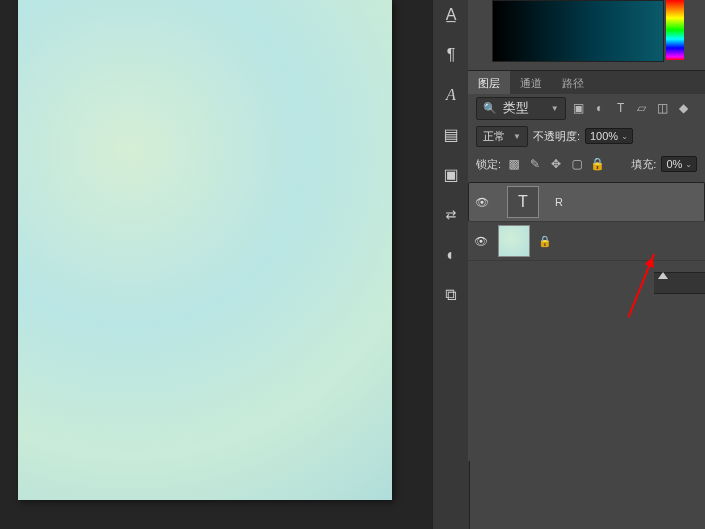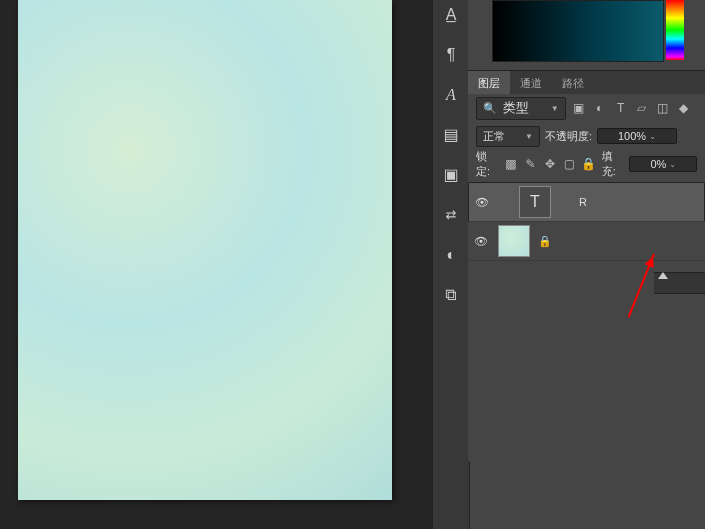--- a/index.html
+++ b/index.html
@@ -10,37 +10,37 @@
 .panel-area{position:absolute;left:468px;top:0;right:0;height:461px;background:#454545}
 .color-picker{position:absolute;left:24px;top:0;width:170px;height:60px;background:linear-gradient(to right,#000,#003a4a 60%,#0a5a6a);border:1px solid #222}
 .spectrum{position:absolute;left:198px;top:0;width:18px;height:60px;background:linear-gradient(to bottom,red,yellow 30%,lime 50%,cyan 65%,blue 80%,magenta 95%,red)}
 .tabs{position:absolute;left:0;top:70px;right:0;height:24px;background:#383838;border-top:1px solid #222;display:flex;align-items:center}
 .tab{padding:5px 10px;color:#aaa;cursor:pointer}
 .tab.active{background:#525252;color:#eee}
 .panel-body{position:absolute;left:0;top:94px;right:0;bottom:0;background:#454545}
 .row{display:flex;align-items:center;height:28px;padding:0 8px;gap:5px}
 .search{display:flex;align-items:center;background:#383838;border:1px solid #222;padding:2px 6px;border-radius:2px;gap:4px}
 .search input{background:none;border:none;color:#ddd;width:42px;font-size:13px;outline:none}
-.sel{background:#383838;border:1px solid #222;padding:2px 6px;border-radius:2px;display:flex;align-items:center;gap:20px}
+.sel{background:#383838;border:1px solid #222;padding:2px 6px;border-radius:2px;display:flex;align-items:center;gap:8px}
 .icon-btn{width:16px;height:16px;color:#bbb;text-align:center;line-height:16px;cursor:pointer;font-size:12px}
 .dd{font-size:8px;color:#aaa}
 .layers{margin-top:4px}
 .layer{display:flex;align-items:center;height:38px;padding:0 4px;border-bottom:1px solid #3a3a3a;position:relative}
 .layer.sel{background:#5a5a5a}
 .layer.bg{background:#454545}
 .eye{width:18px;text-align:center;color:#ddd;cursor:pointer}
 .thumb{width:30px;height:30px;border:1px solid #888;margin:0 8px;display:flex;align-items:center;justify-content:center;background:#4a4a4a;font-size:16px;color:#ddd}
 .thumb.bg{background:radial-gradient(circle at 40% 40%,#cfeed8,#b5e0dd)}
 .lname{flex:1;color:#ddd}
 .lock{color:#aaa;padding-right:6px}
 .arrow{position:absolute;right:50px;top:160px;width:2px;height:68px;background:red;transform:rotate(22deg);transform-origin:top}
 .arrow:after{content:'';position:absolute;top:-2px;left:-4px;border:5px solid transparent;border-bottom:10px solid red}
 .slider-pop{position:absolute;left:186px;top:178px;right:0;height:20px;background:#353535;border-top:1px solid #222;border-bottom:1px solid #222}
 .slider-tri{position:absolute;left:4px;top:-6px;width:0;height:0;border:5px solid transparent;border-bottom:7px solid #ccc}
-.val-box{display:inline-flex;align-items:center;background:#2d2d2d;border:1px solid #1a1a1a;padding:1px 20px;border-radius:2px}
+.val-box{display:inline-flex;align-items:center;background:#2d2d2d;border:1px solid #1a1a1a;padding:1px 4px;border-radius:2px}
 </style>
 </head>
 <body>
 
 <div class="canvas-area">
   <div class="canvas"></div>
 </div>
 
 <div class="sidebar-icons">
   <div>A̲</div>

